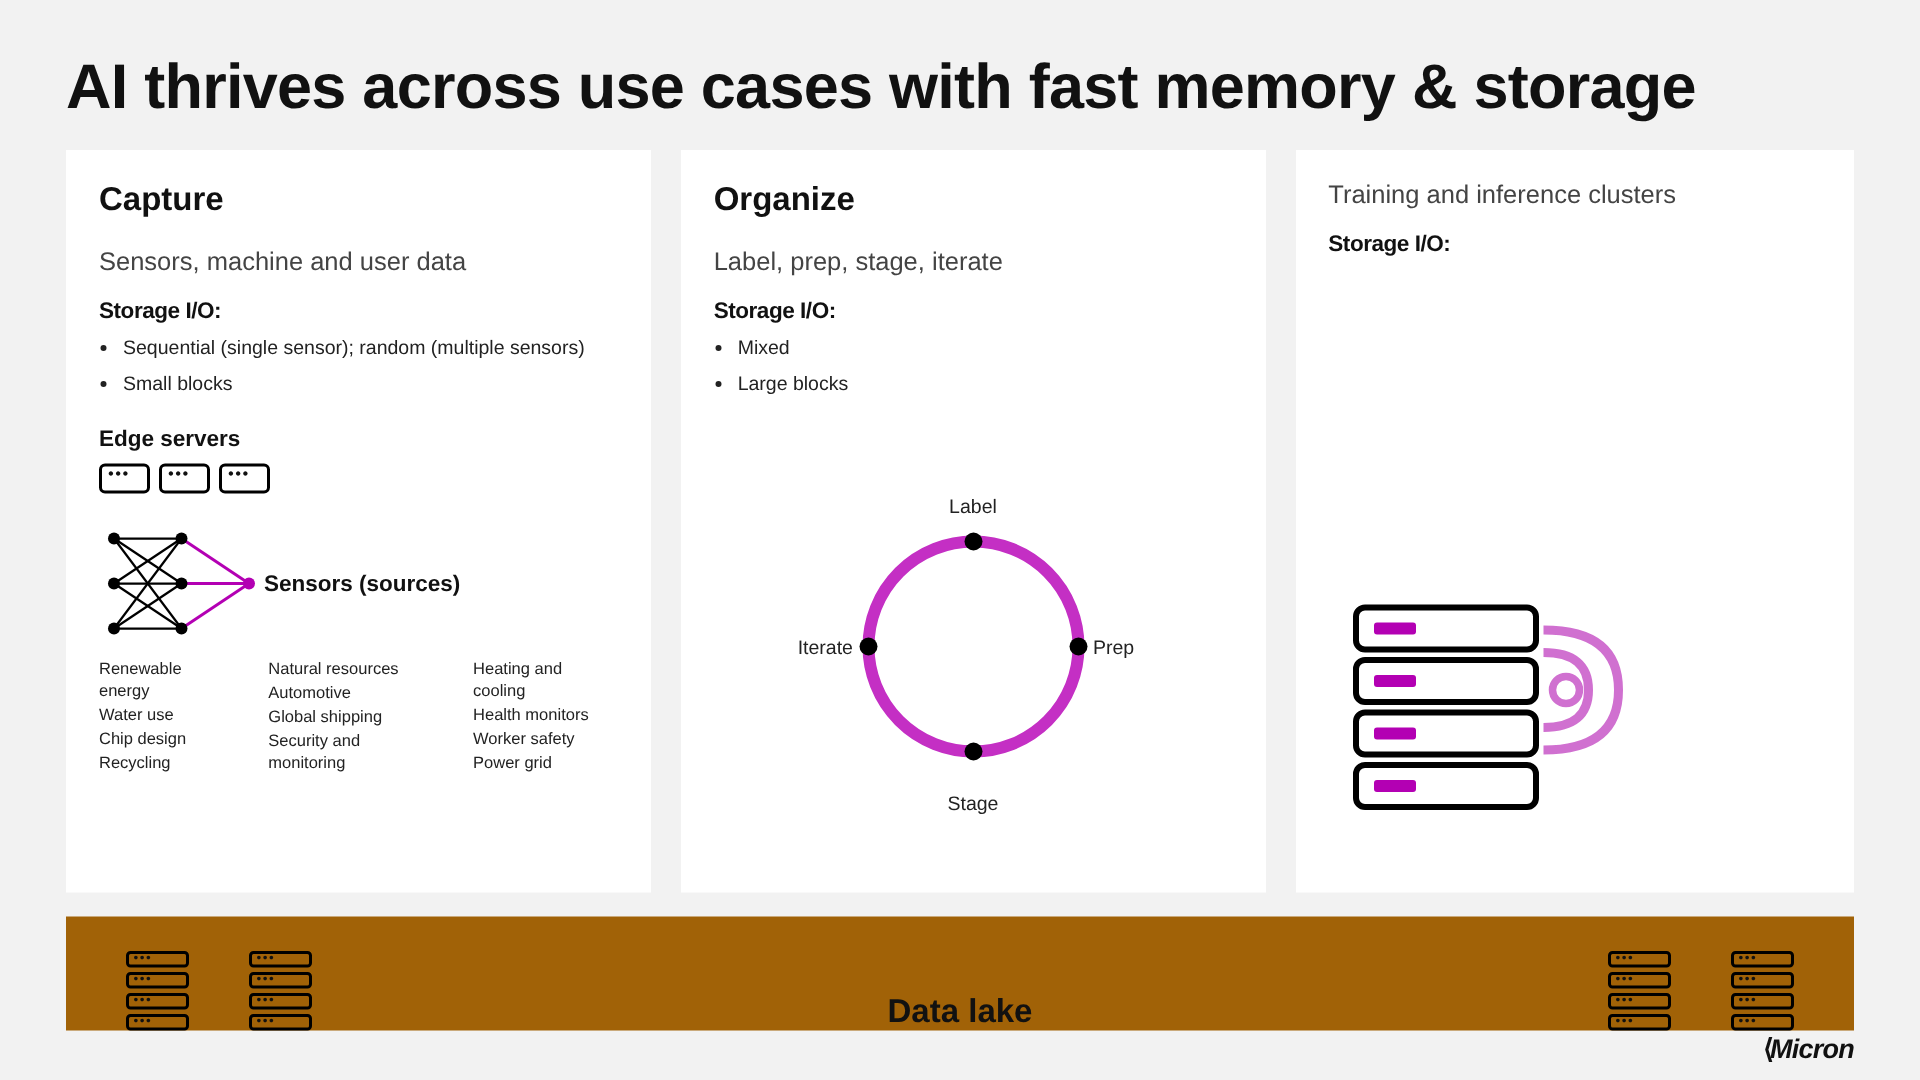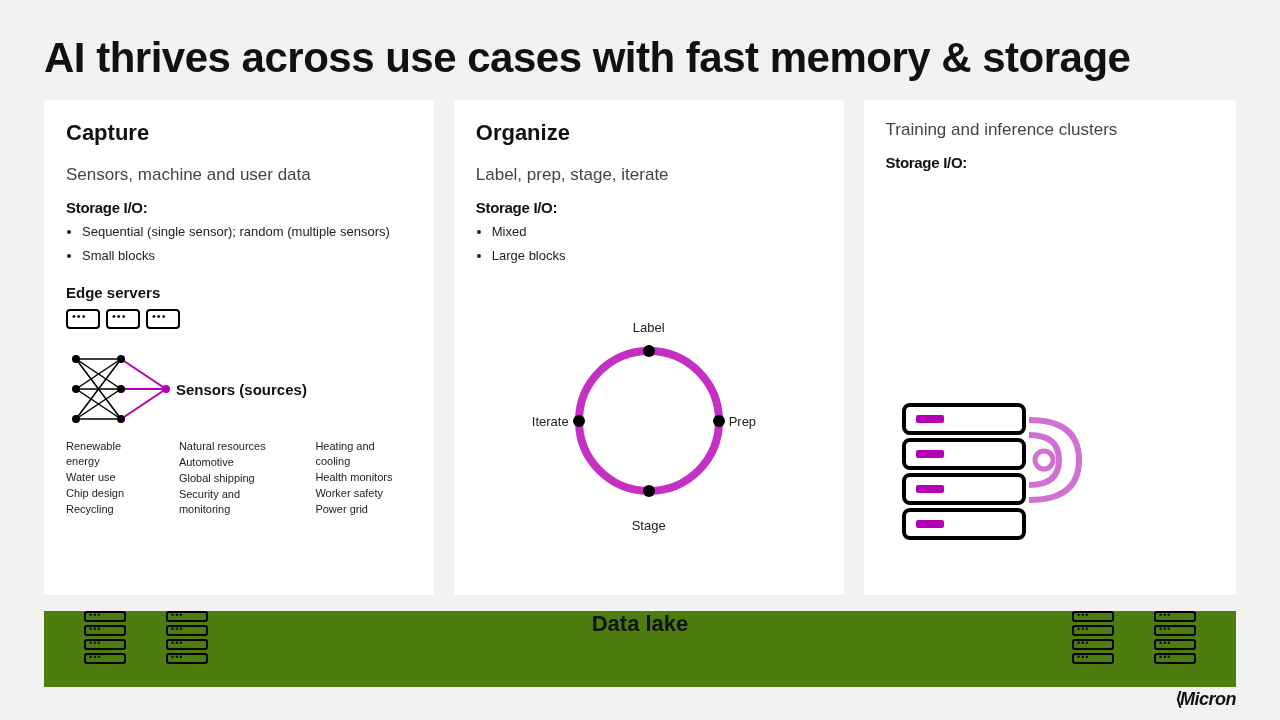--- a/index.html
+++ b/index.html
@@ -15,24 +15,24 @@
   ul.bullets { list-style: disc; padding-left: 16px; font-size: 13px; line-height: 1.55; color: #222; }
   ul.bullets li { margin-bottom: 4px; }
   .sub-label { font-size: 15px; font-weight: 700; margin-top: 18px; margin-bottom: 8px; }
   .edge-row { display: flex; gap: 6px; margin-bottom: 20px; }
   .server-icon { width: 34px; height: 20px; border: 2px solid #000; border-radius: 4px; position: relative; }
   .server-icon::before { content: "•••"; position: absolute; left: 4px; top: -1px; font-size: 11px; letter-spacing: 1px; }
   .sensors-row { display: flex; align-items: center; margin-bottom: 10px; }
   .source-cols { display: flex; gap: 22px; font-size: 11px; line-height: 1.35; color: #222; }
   .source-col div { margin-bottom: 1px; }
   svg { display: block; }
-  .cycle-wrap { position: absolute; left: 50%; top: 226px; transform: translateX(-50%); width: 260px; text-align: center; }
+  .cycle-wrap { position: absolute; left: 50%; top: 236px; transform: translateX(-50%); width: 260px; text-align: center; }
   .cycle-label { position: absolute; font-size: 13px; color: #222; }
   .utilize-art { position: absolute; left: 30px; top: 300px; }
-  .datalake { margin-top: 16px; background: #4d7c0f; height: 76px; display: flex; align-items: flex-start; justify-content: space-between; padding: 0 40px; }
+  .datalake { margin-top: 16px; background: #a16207; height: 76px; display: flex; align-items: flex-end; justify-content: space-between; padding: 0 40px; }
   .dl-label { font-size: 22px; font-weight: 700; flex: 0 0 auto; margin: 0 40px; }
   .dl-left, .dl-right { display: flex; gap: 40px; }
   .stack-icon { display: flex; flex-direction: column; gap: 3px; }
   .stack-icon .row { width: 42px; height: 11px; border: 2px solid #000; border-radius: 3px; position: relative; }
   .stack-icon .row::before { content: "•••"; position: absolute; left: 3px; top: -3px; font-size: 9px; letter-spacing: 1px; }
   .logo { position: absolute; right: 44px; bottom: 10px; font-size: 18px; font-weight: 700; font-style: italic; letter-spacing: -0.5px; }
   .logo::before { content: "⟨"; font-style: normal; margin-right: -2px; }
 </style>
 </head>
 <body>

